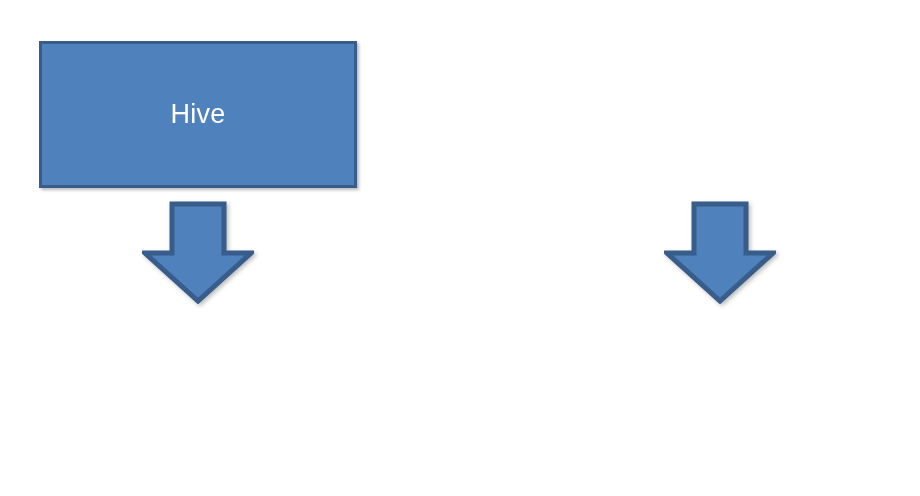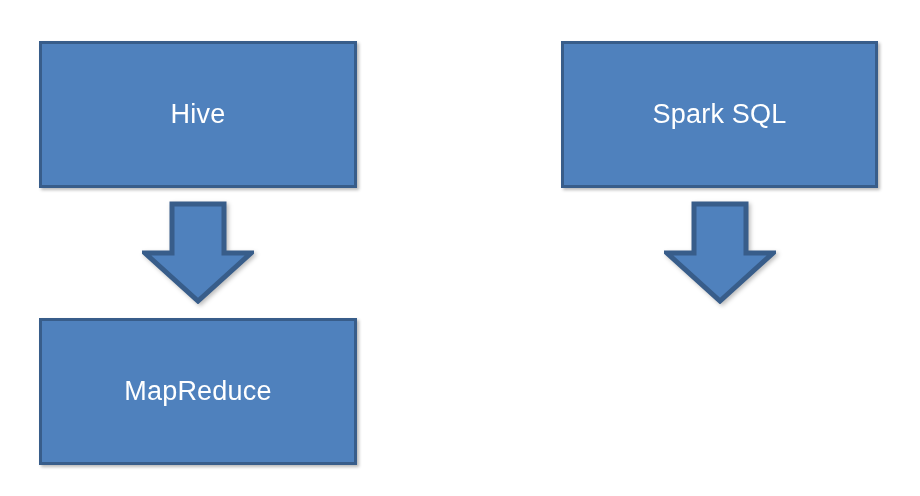--- a/index.html
+++ b/index.html
@@ -74,30 +74,24 @@
     <div class="proc-box top">
       <span class="box-label">Hive</span>
     </div>
 
     <div class="flow-arrow">
       <svg viewBox="0 0 112 103" xmlns="http://www.w3.org/2000/svg">
         <polygon points="30,3 82,3 82,52 109,52 56,100 3,52 30,52" fill="#4F81BD" stroke="#385D8A" stroke-width="5" stroke-linejoin="miter"></polygon>
       </svg>
     </div>
 
-    <div class="proc-box bottom">
-      <span class="box-label">MapReduce</span>
-    </div>
   </div>
 
   <div class="flow-column right">
 
-    <div class="proc-box top">
-      <span class="box-label">Spark SQL</span>
-    </div>
 
     <div class="flow-arrow">
       <svg viewBox="0 0 112 103" xmlns="http://www.w3.org/2000/svg">
         <polygon points="30,3 82,3 82,52 109,52 56,100 3,52 30,52" fill="#4F81BD" stroke="#385D8A" stroke-width="5" stroke-linejoin="miter"></polygon>
       </svg>
     </div>
 
   </div>
 
 </div>

